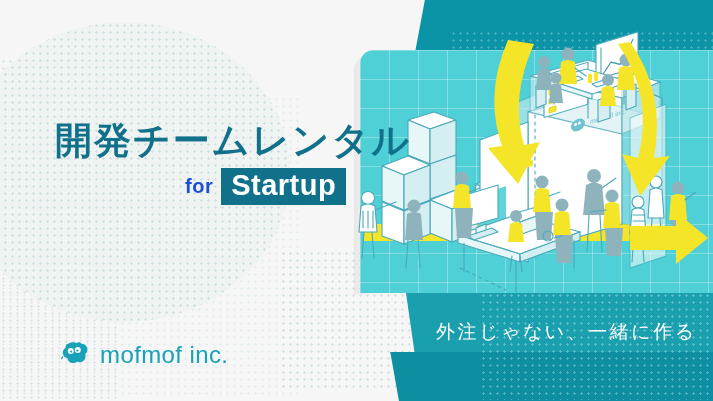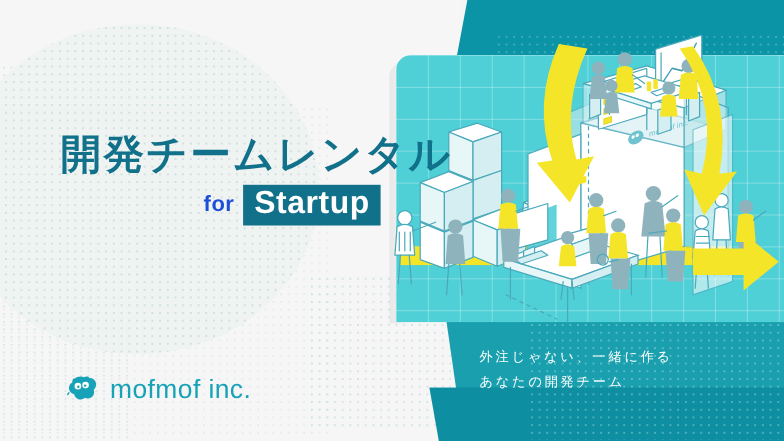--- a/index.html
+++ b/index.html
@@ -128,21 +128,21 @@
   }
   .logo-mark{width:29px;height:28px;display:block;}
   .logo-text{
     font-size:24px;color:#17a2b8;letter-spacing:.4px;
     font-weight:400;line-height:1;
   }
 
   
   .tagline{
     position:absolute;left:436px;top:313px;
-    color:#ffffff;font-size:12px;font-weight:500;letter-spacing:2.5px;
+    color:#ffffff;font-size:19px;font-weight:500;letter-spacing:2.5px;
     line-height:1.95;white-space:nowrap;
   }
   .tagline div{margin:0;}
 </style>
 </head>
 <body>
 
 <div class="banner">
 
   <div class="left-panel">
@@ -421,16 +421,15 @@
       <circle cx="11.2" cy="10.4" r="3.1" fill="#ffffff"></circle>
       <circle cx="18.4" cy="9.4" r="3.1" fill="#ffffff"></circle>
       <circle cx="11.6" cy="10.9" r="1.15" fill="#17a2b8"></circle>
       <circle cx="18.0" cy="9.9" r="1.15" fill="#17a2b8"></circle>
     </svg>
     <span class="logo-text">mofmof inc.</span>
   </div>
 
   <div class="tagline">
     <div>外注じゃない、一緒に作る</div>
-    <div>あなたの開発チーム</div>
   </div>
 
 </div>
 
 </body></html>

